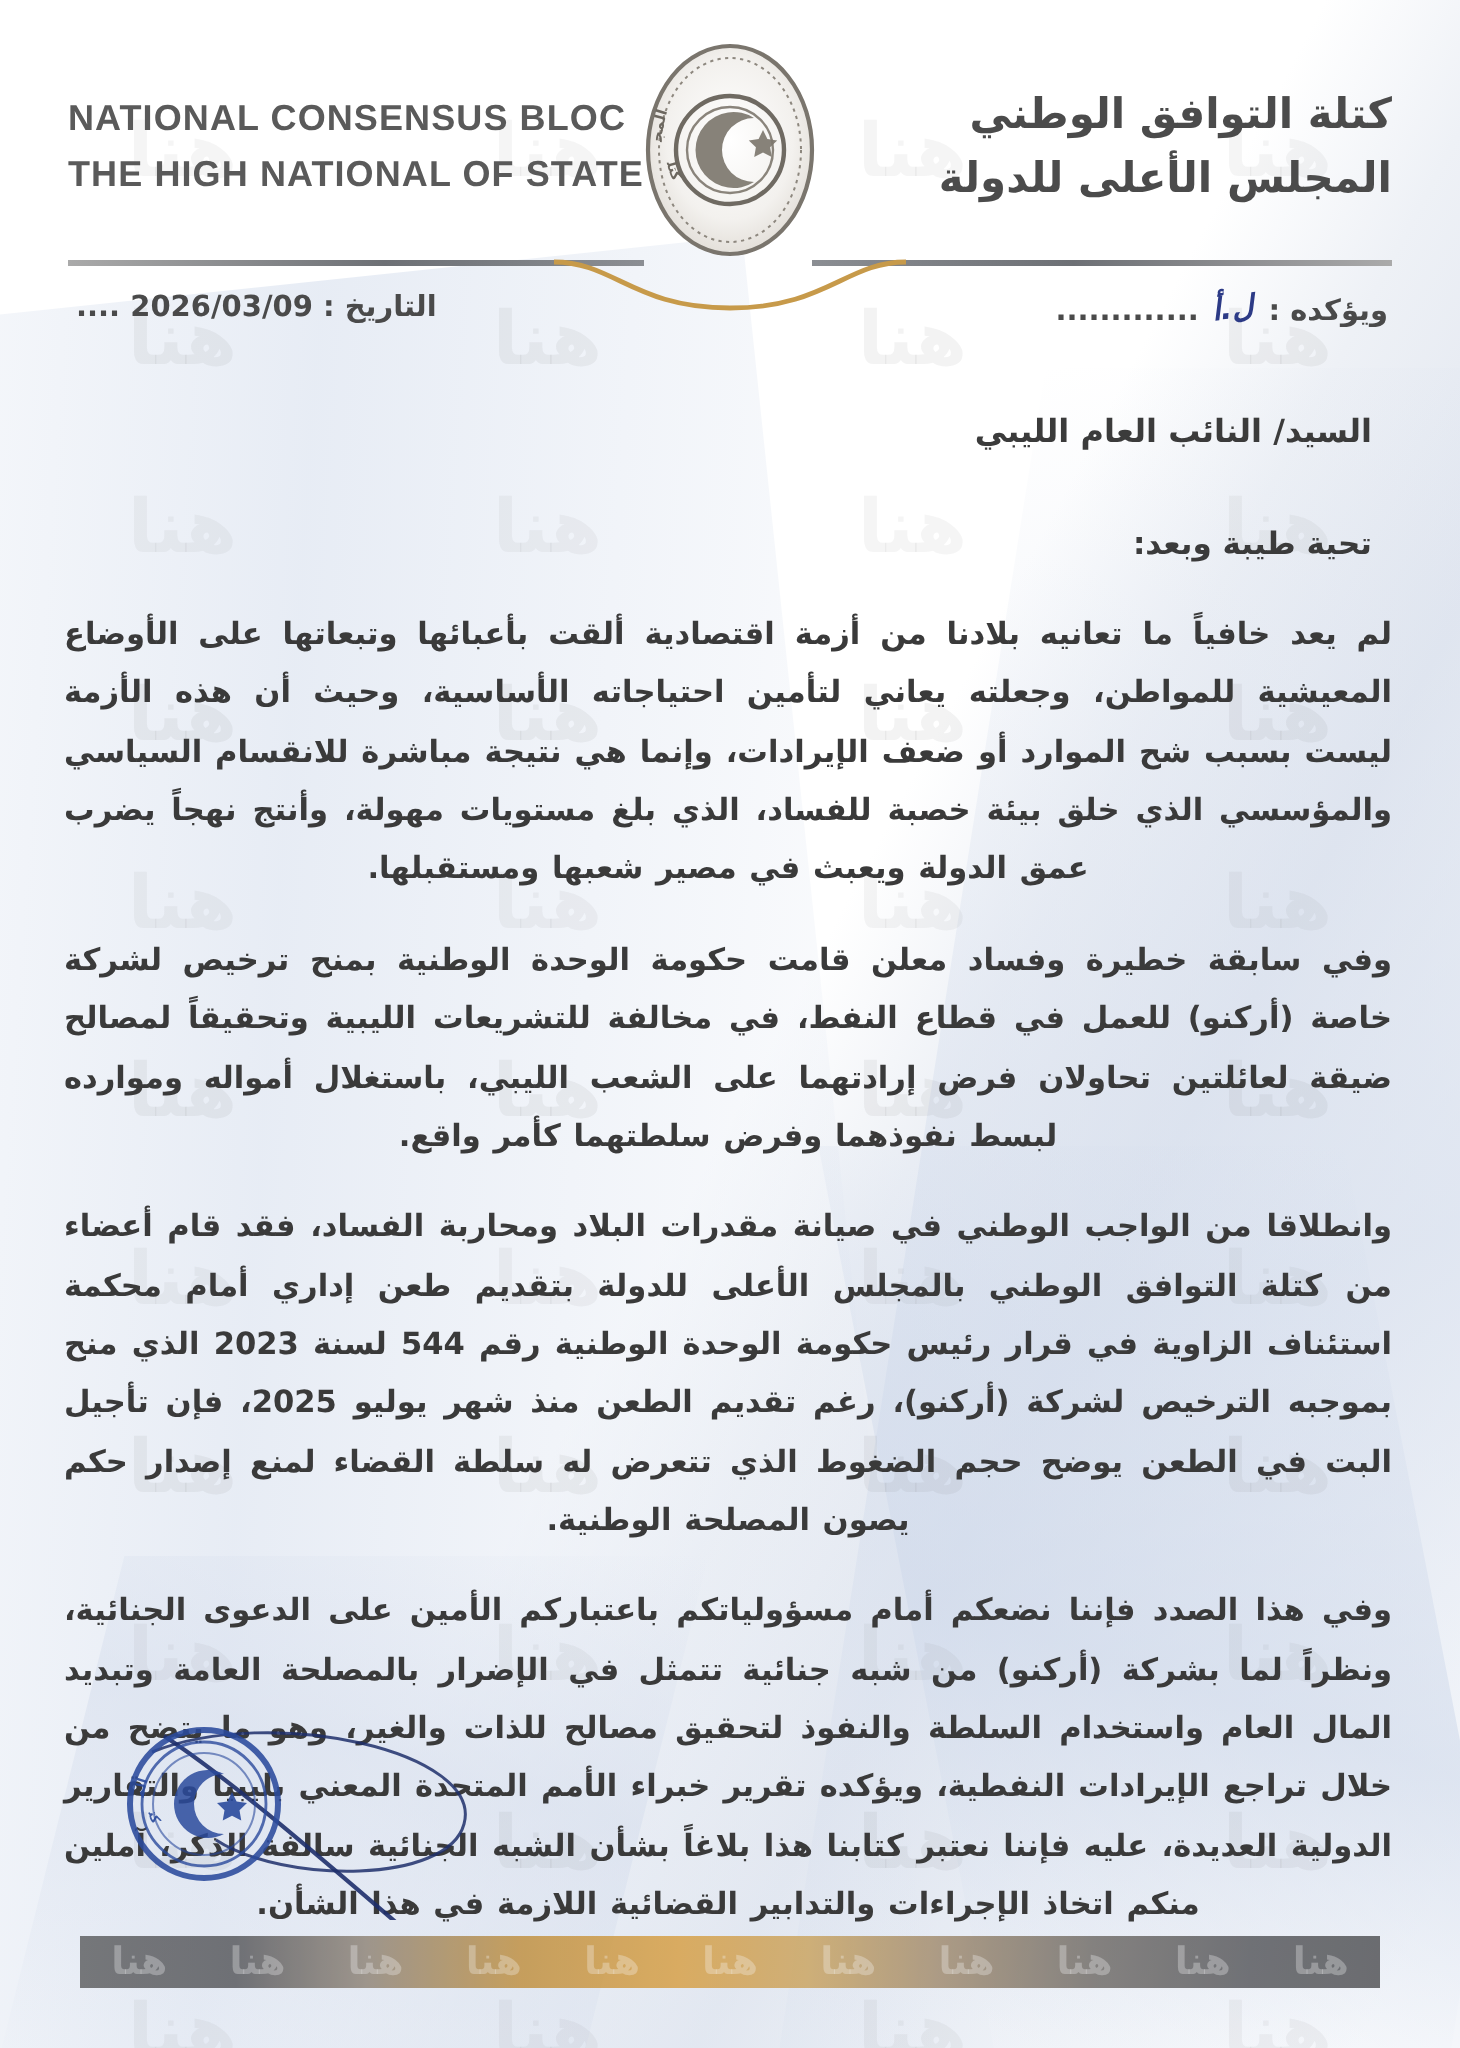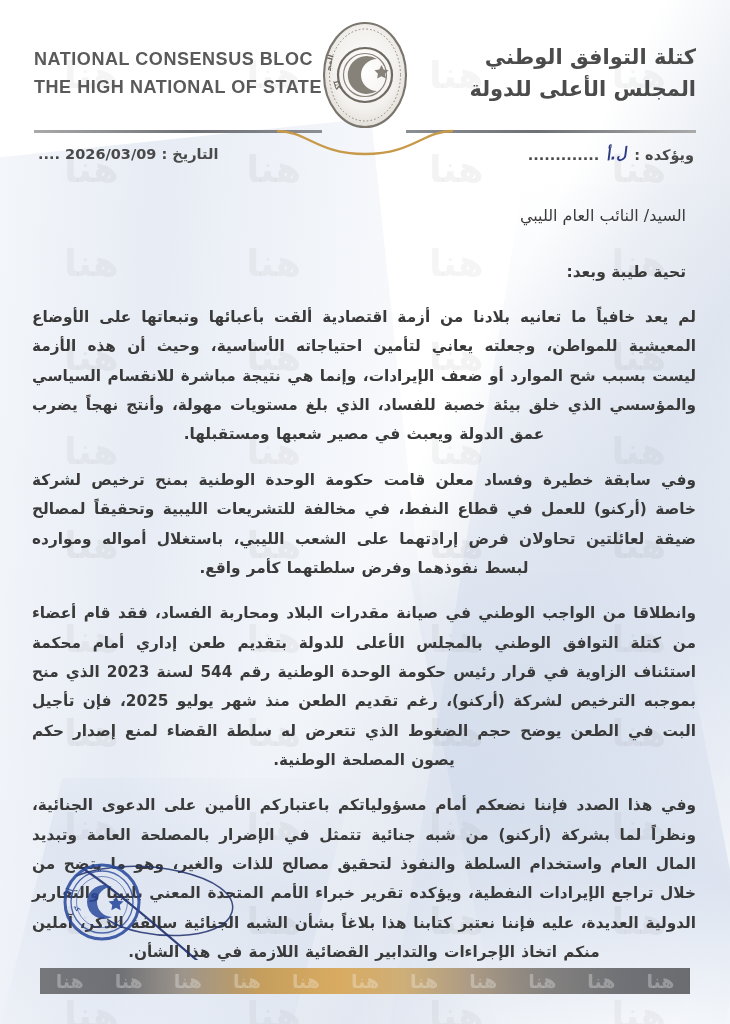--- a/index.html
+++ b/index.html
@@ -189,21 +189,21 @@
     transform: rotate(-7deg) translateY(-1px);
     font-style: italic;
     padding: 0 2px;
   }
 
   
   .addressee {
     text-align: right;
     padding: 42px 44px 0 0;
     font-size: 16px;
-    font-weight: 400;
+    font-weight: 700;
     color: #3b3b3b;
     letter-spacing: .2px;
   }
   .salutation {
     text-align: right;
     padding: 38px 44px 0 0;
     font-size: 15.5px;
     font-weight: 700;
     color: #3b3b3b;
   }

